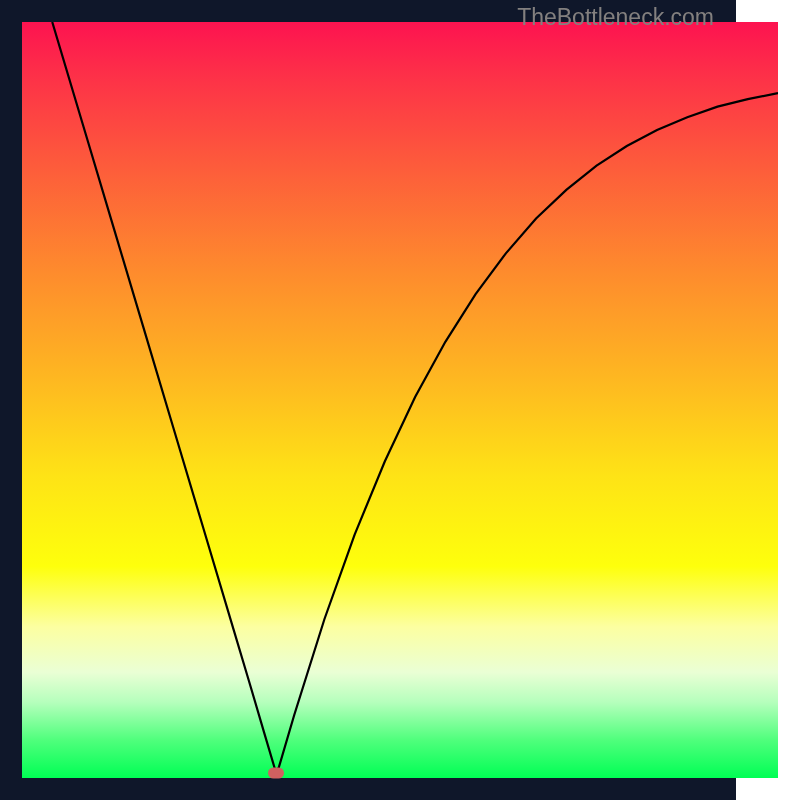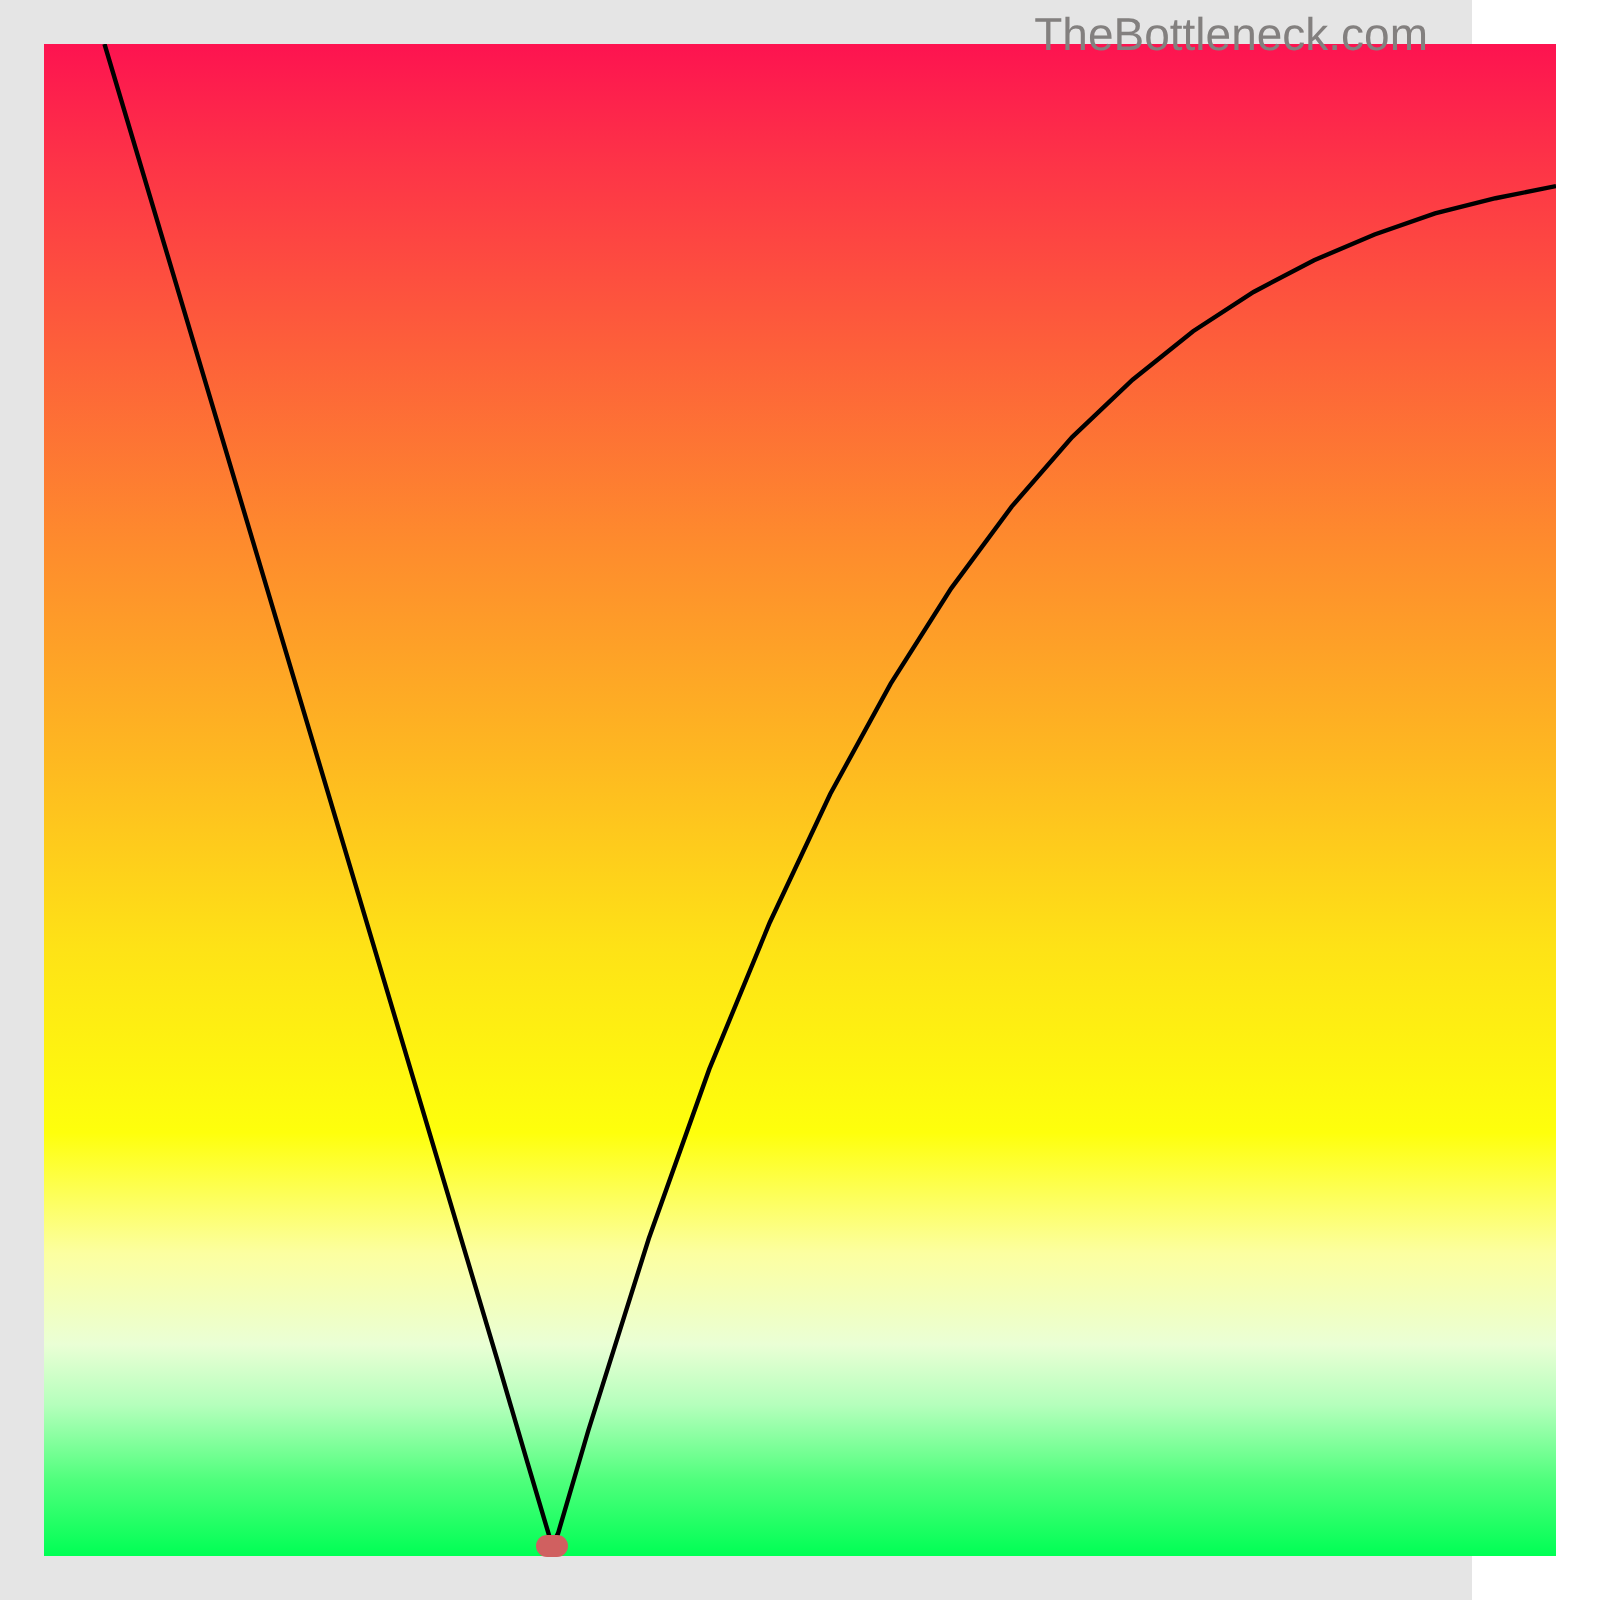--- a/index.html
+++ b/index.html
@@ -1,20 +1,20 @@
 <!DOCTYPE html>
 <html><head>
 <meta charset="utf-8">
 <style>
   * { margin: 0; padding: 0; box-sizing: border-box; }
   html, body { width: 800px; height: 800px; overflow: hidden; }
   .outer {
     width: 736px;
     height: 800px;
-    background: #e5e5e5;
+    background: #0f172a;
     position: relative;
   }
   .plot-area {
     position: absolute;
     left: 22px;
     top: 22px;
     width: 756px;
     height: 756px;
     background: linear-gradient(to bottom,
       #fd1350 0%,

